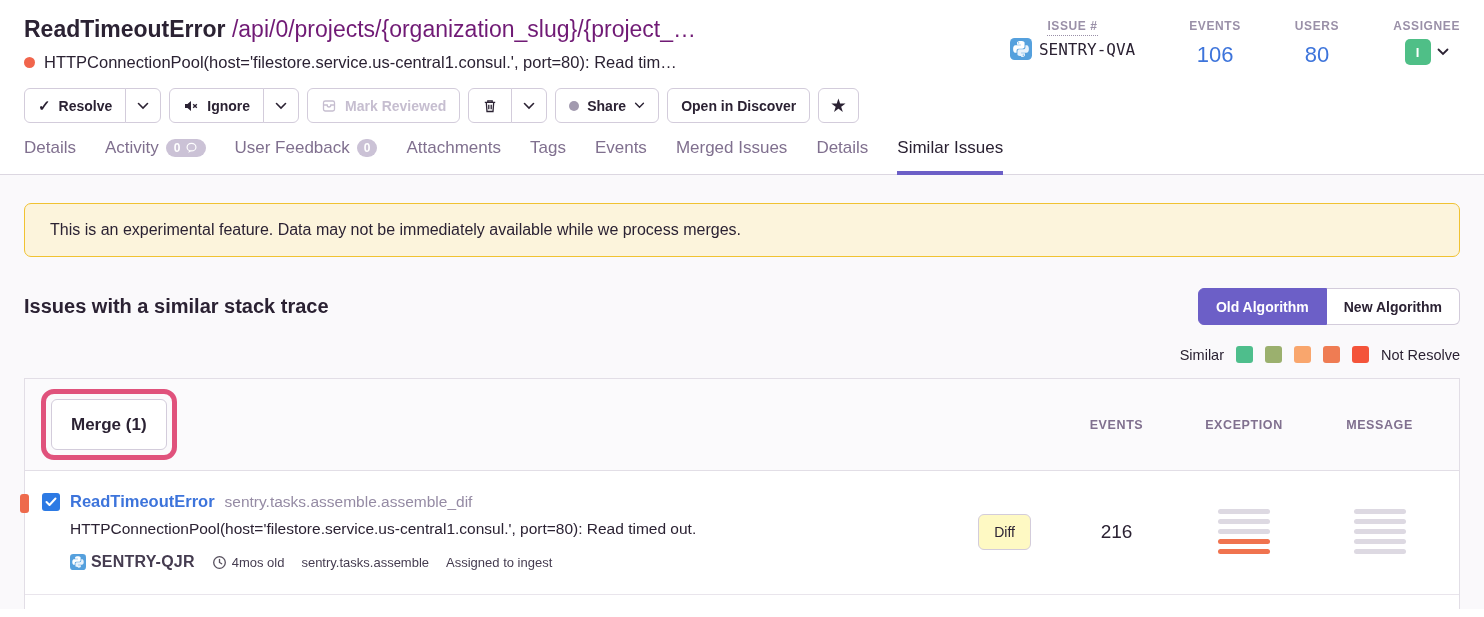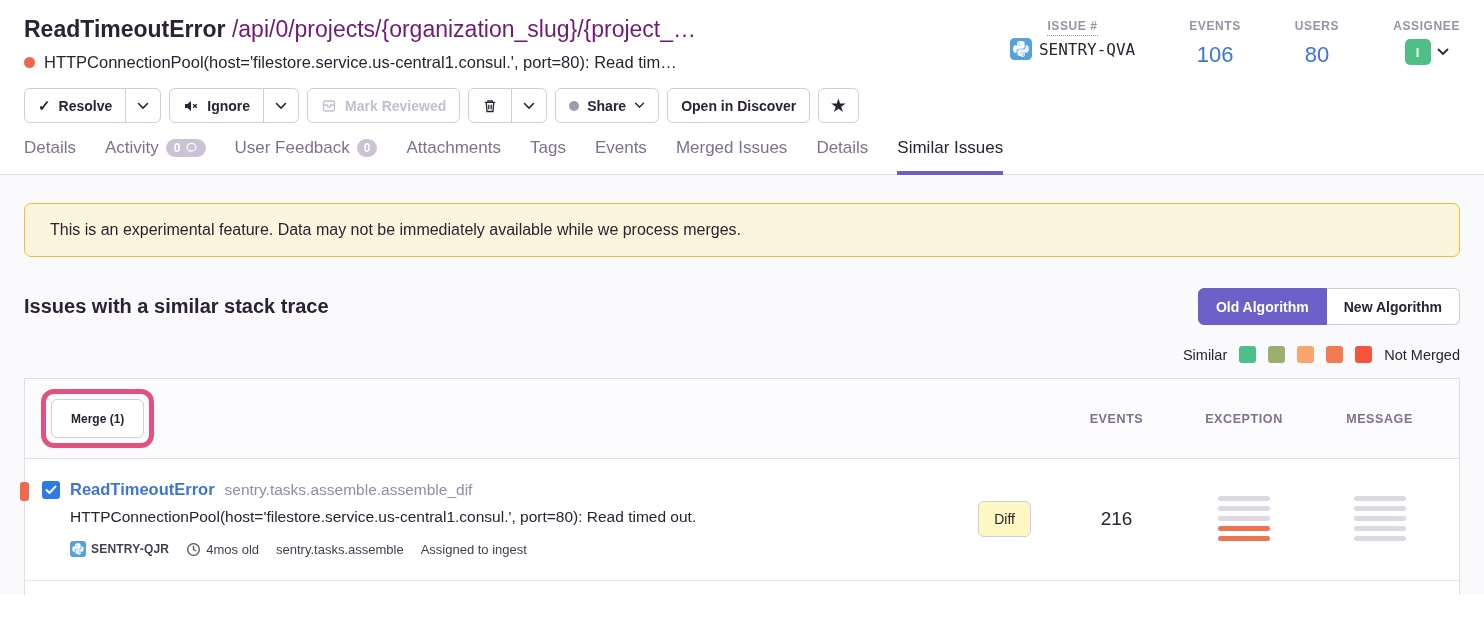--- a/index.html
+++ b/index.html
@@ -69,39 +69,39 @@
   .legend { margin-top:21px; display:flex; justify-content:flex-end; align-items:center; gap:12px;
     font-size:14.5px; color:#2b2233; }
   .legend-swatch { width:17px; height:17px; border-radius:3px; }
 
   
   .sim-table { margin-top:15px; background:#fff; border:1px solid #e2dee6; border-bottom:none; position:relative; }
   .grid-cols { display:grid; grid-template-columns:1fr 115px 140px 131px; align-items:center; }
   .table-header { padding:11px 14px 11px 17px; background:#fbfafc; border-bottom:1px solid #e2dee6; }
   .col-head { text-align:center; font-size:12.5px; font-weight:bold; letter-spacing:.6px; color:#80708f; }
   .merge-wrap { position:relative; width:fit-content; margin:9px 0 9px 9px; }
-  .merge-btn { height:39px; padding:0 19px; font-weight:bold; font-size:12px; color:#2b2233;
+  .merge-btn { height:51px; padding:0 19px; font-weight:bold; font-size:17px; color:#2b2233;
     background:#fff; border:1px solid #d3ccdb; border-radius:6px; cursor:pointer; }
   .annotation-box { position:absolute; top:-10px; left:-10px; right:-10px; bottom:-10px;
     border:5px solid #e0527c; border-radius:13px; pointer-events:none; }
 
   .row { padding:21px 14px 23px 17px; background:#fff; border-bottom:1px solid #e9e5ec; position:relative; }
   .level-bar { position:absolute; left:-5px; top:23px; width:9px; height:19px; background:#ee6a4c;
     border-radius:3px; }
   .row-main { display:flex; justify-content:space-between; align-items:center; padding-right:28px; }
   .row-line1 { display:flex; align-items:center; gap:10px; }
   .checkbox { width:18px; height:18px; background:#2d7ae4; border-radius:3px; display:flex;
     align-items:center; justify-content:center; flex:0 0 auto; cursor:pointer; }
   .row-title { font-size:16.5px; font-weight:bold; color:#3d74db; cursor:pointer; }
   .row-culprit { font-size:15.5px; color:#958ba4; }
   .row-message { margin-top:9px; margin-left:28px; font-size:15.5px; color:#2b2233; }
   .row-meta { margin-top:15px; margin-left:28px; display:flex; align-items:center; gap:17px;
     font-size:13px; color:#453c50; }
   .meta-item { display:flex; align-items:center; gap:5px; }
-  .meta-id { font-weight:bold; font-size:12px; letter-spacing:.2px; }
+  .meta-id { font-weight:bold; font-size:16px; letter-spacing:.2px; }
   .py-icon.small { width:16px; height:16px; }
   .diff-btn { height:36px; padding:0 15px; font-weight:normal; font-size:14px; color:#2b2233;
     background:#fef9c3; border:1px solid #d3ccdb; border-radius:6px; cursor:pointer; }
   .events-count { text-align:center; font-size:19px; color:#2b2233; }
   .bars { display:flex; flex-direction:column; gap:5px; align-items:center; }
   .bar { width:52px; height:5px; border-radius:2.5px; }
   .bar.gray { background:#ddd9e2; }
   .bar.orange { background:#f0734f; }
   .next-row-strip { height:14px; background:#fff; }
 </style>
@@ -268,21 +268,21 @@
     </div>
   </div>
 
   <div class="legend">
     <span>Similar</span>
     <span class="legend-swatch" style="background: rgb(78, 190, 140);"></span>
     <span class="legend-swatch" style="background: rgb(155, 176, 110);"></span>
     <span class="legend-swatch" style="background: rgb(249, 166, 109);"></span>
     <span class="legend-swatch" style="background: rgb(239, 124, 83);"></span>
     <span class="legend-swatch" style="background: rgb(244, 84, 58);"></span>
-    <span>Not Merged</span>
+    <span>Not Resolve</span>
   </div>
 
   <div class="sim-table">
     <div class="table-header grid-cols">
       <div class="merge-wrap">
         <button class="merge-btn">Merge (1)</button>
         <div class="annotation-box"></div>
       </div>
       <div class="col-head">EVENTS</div>
       <div class="col-head">EXCEPTION</div>

